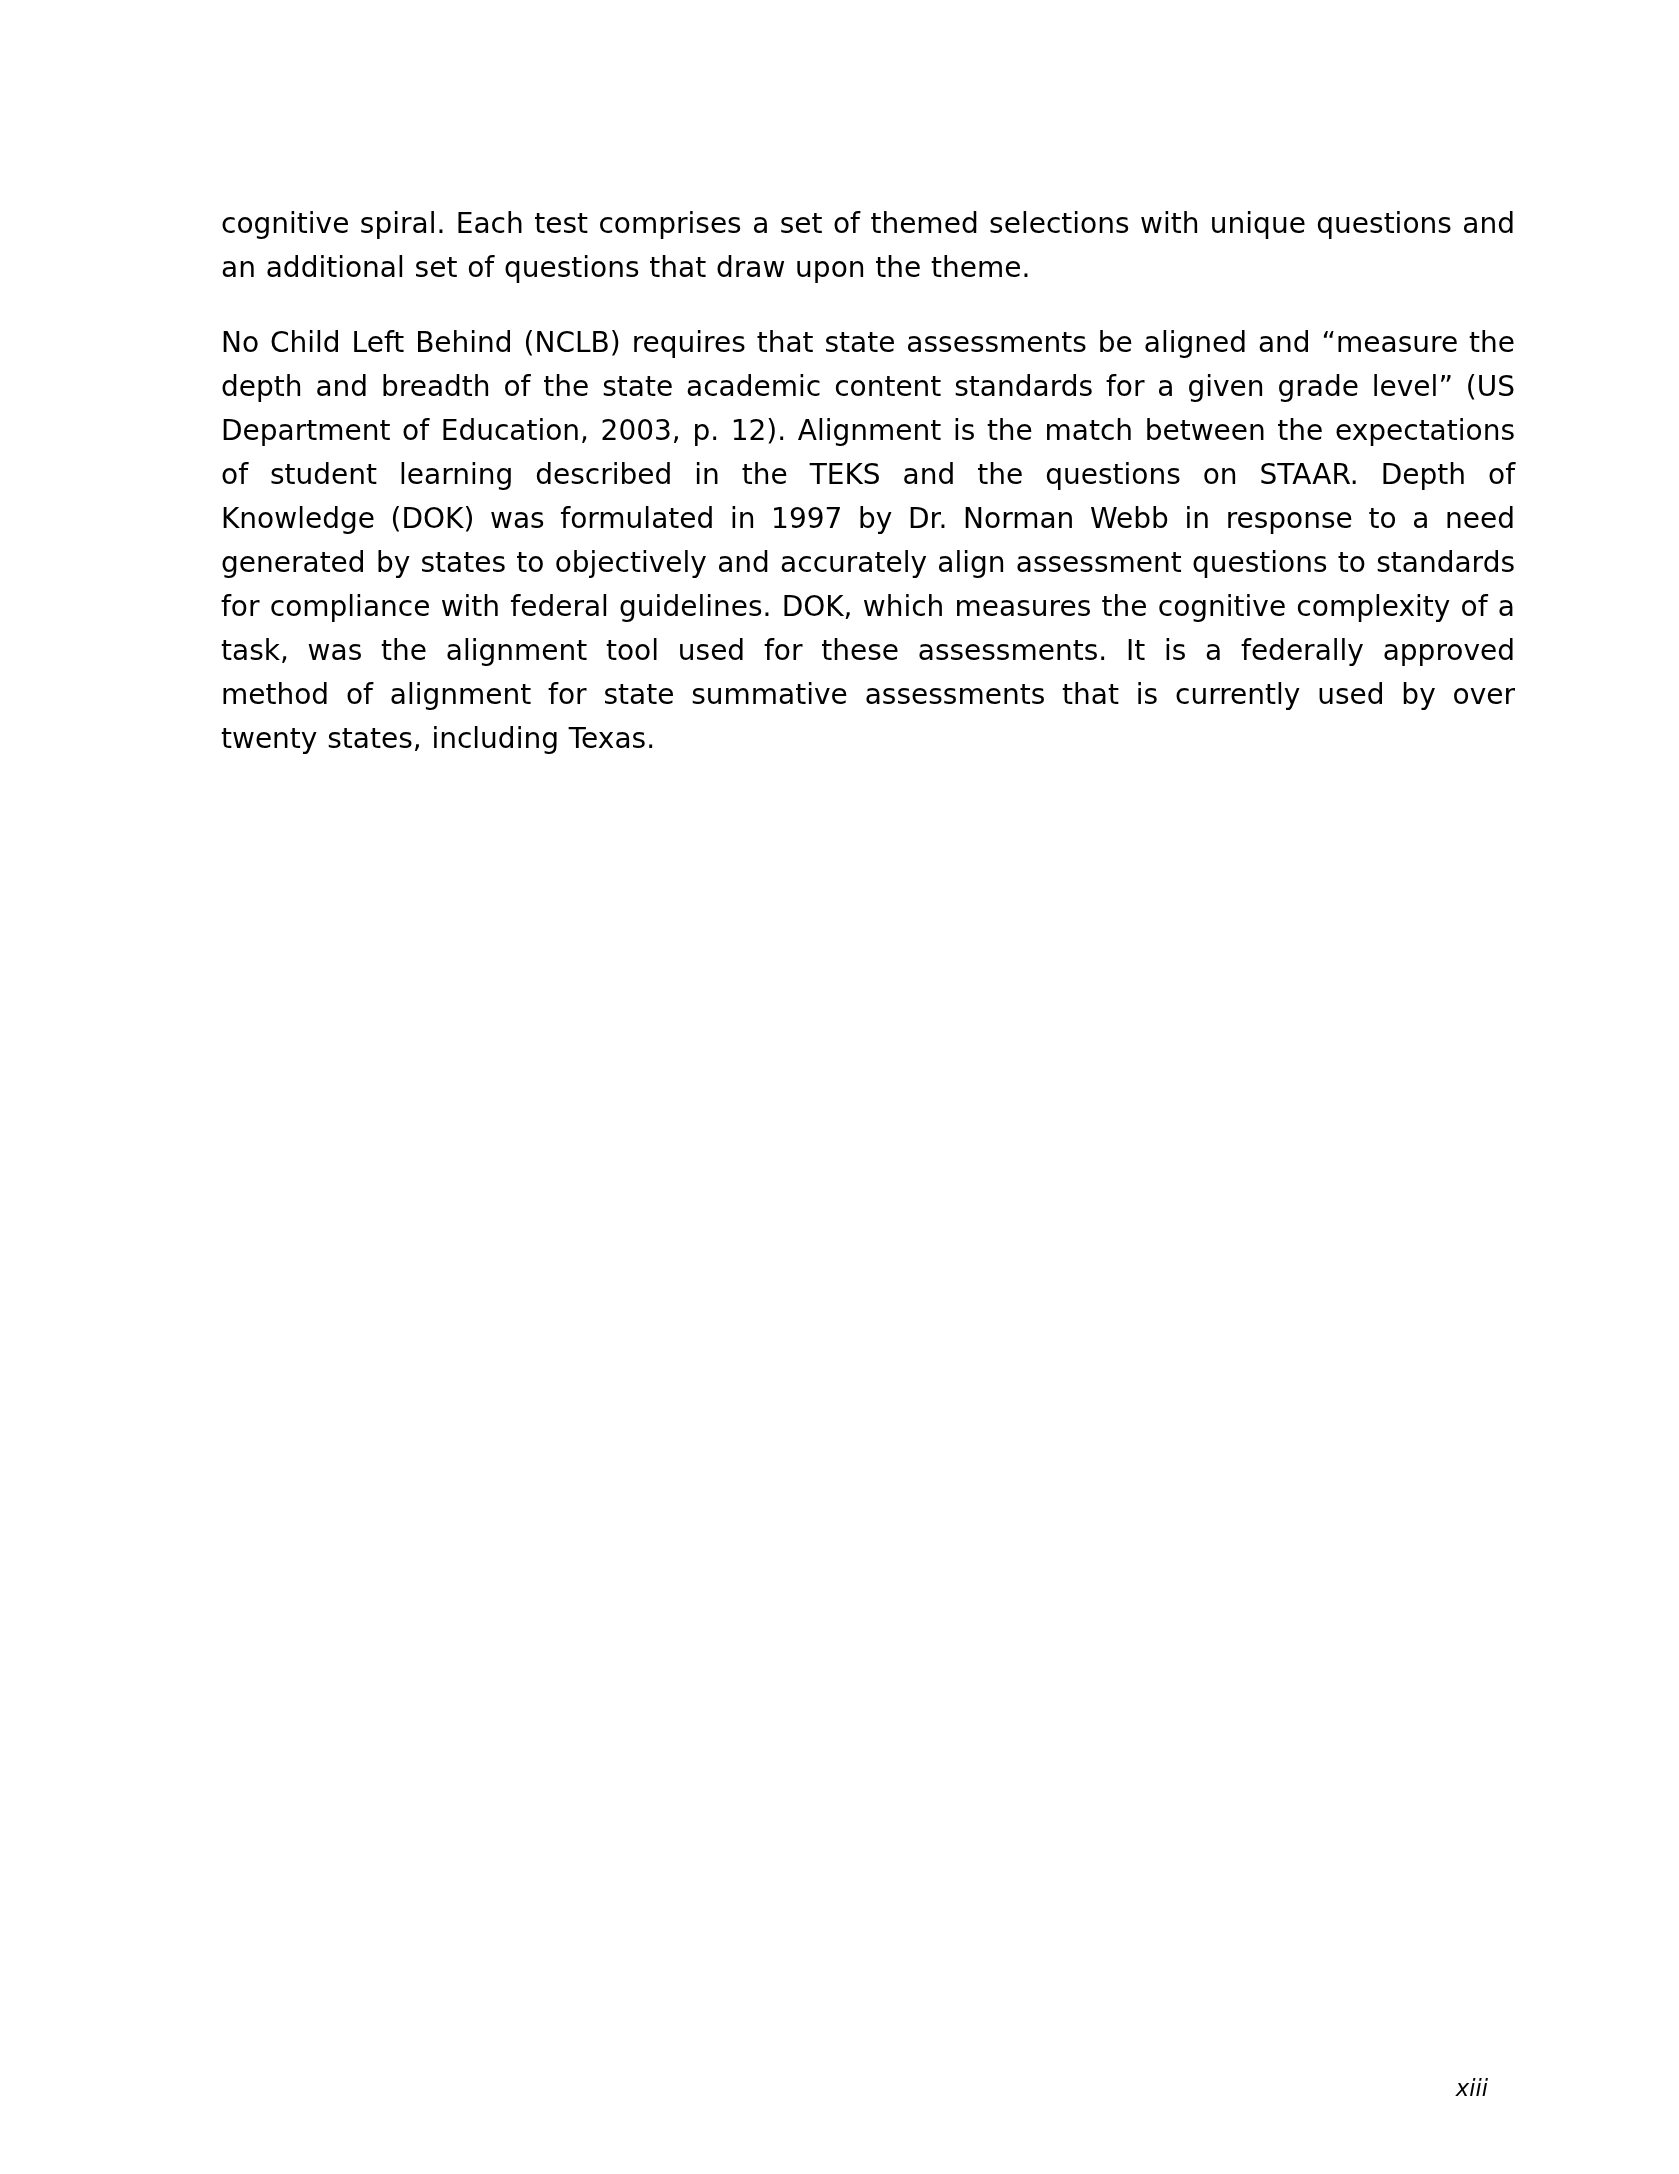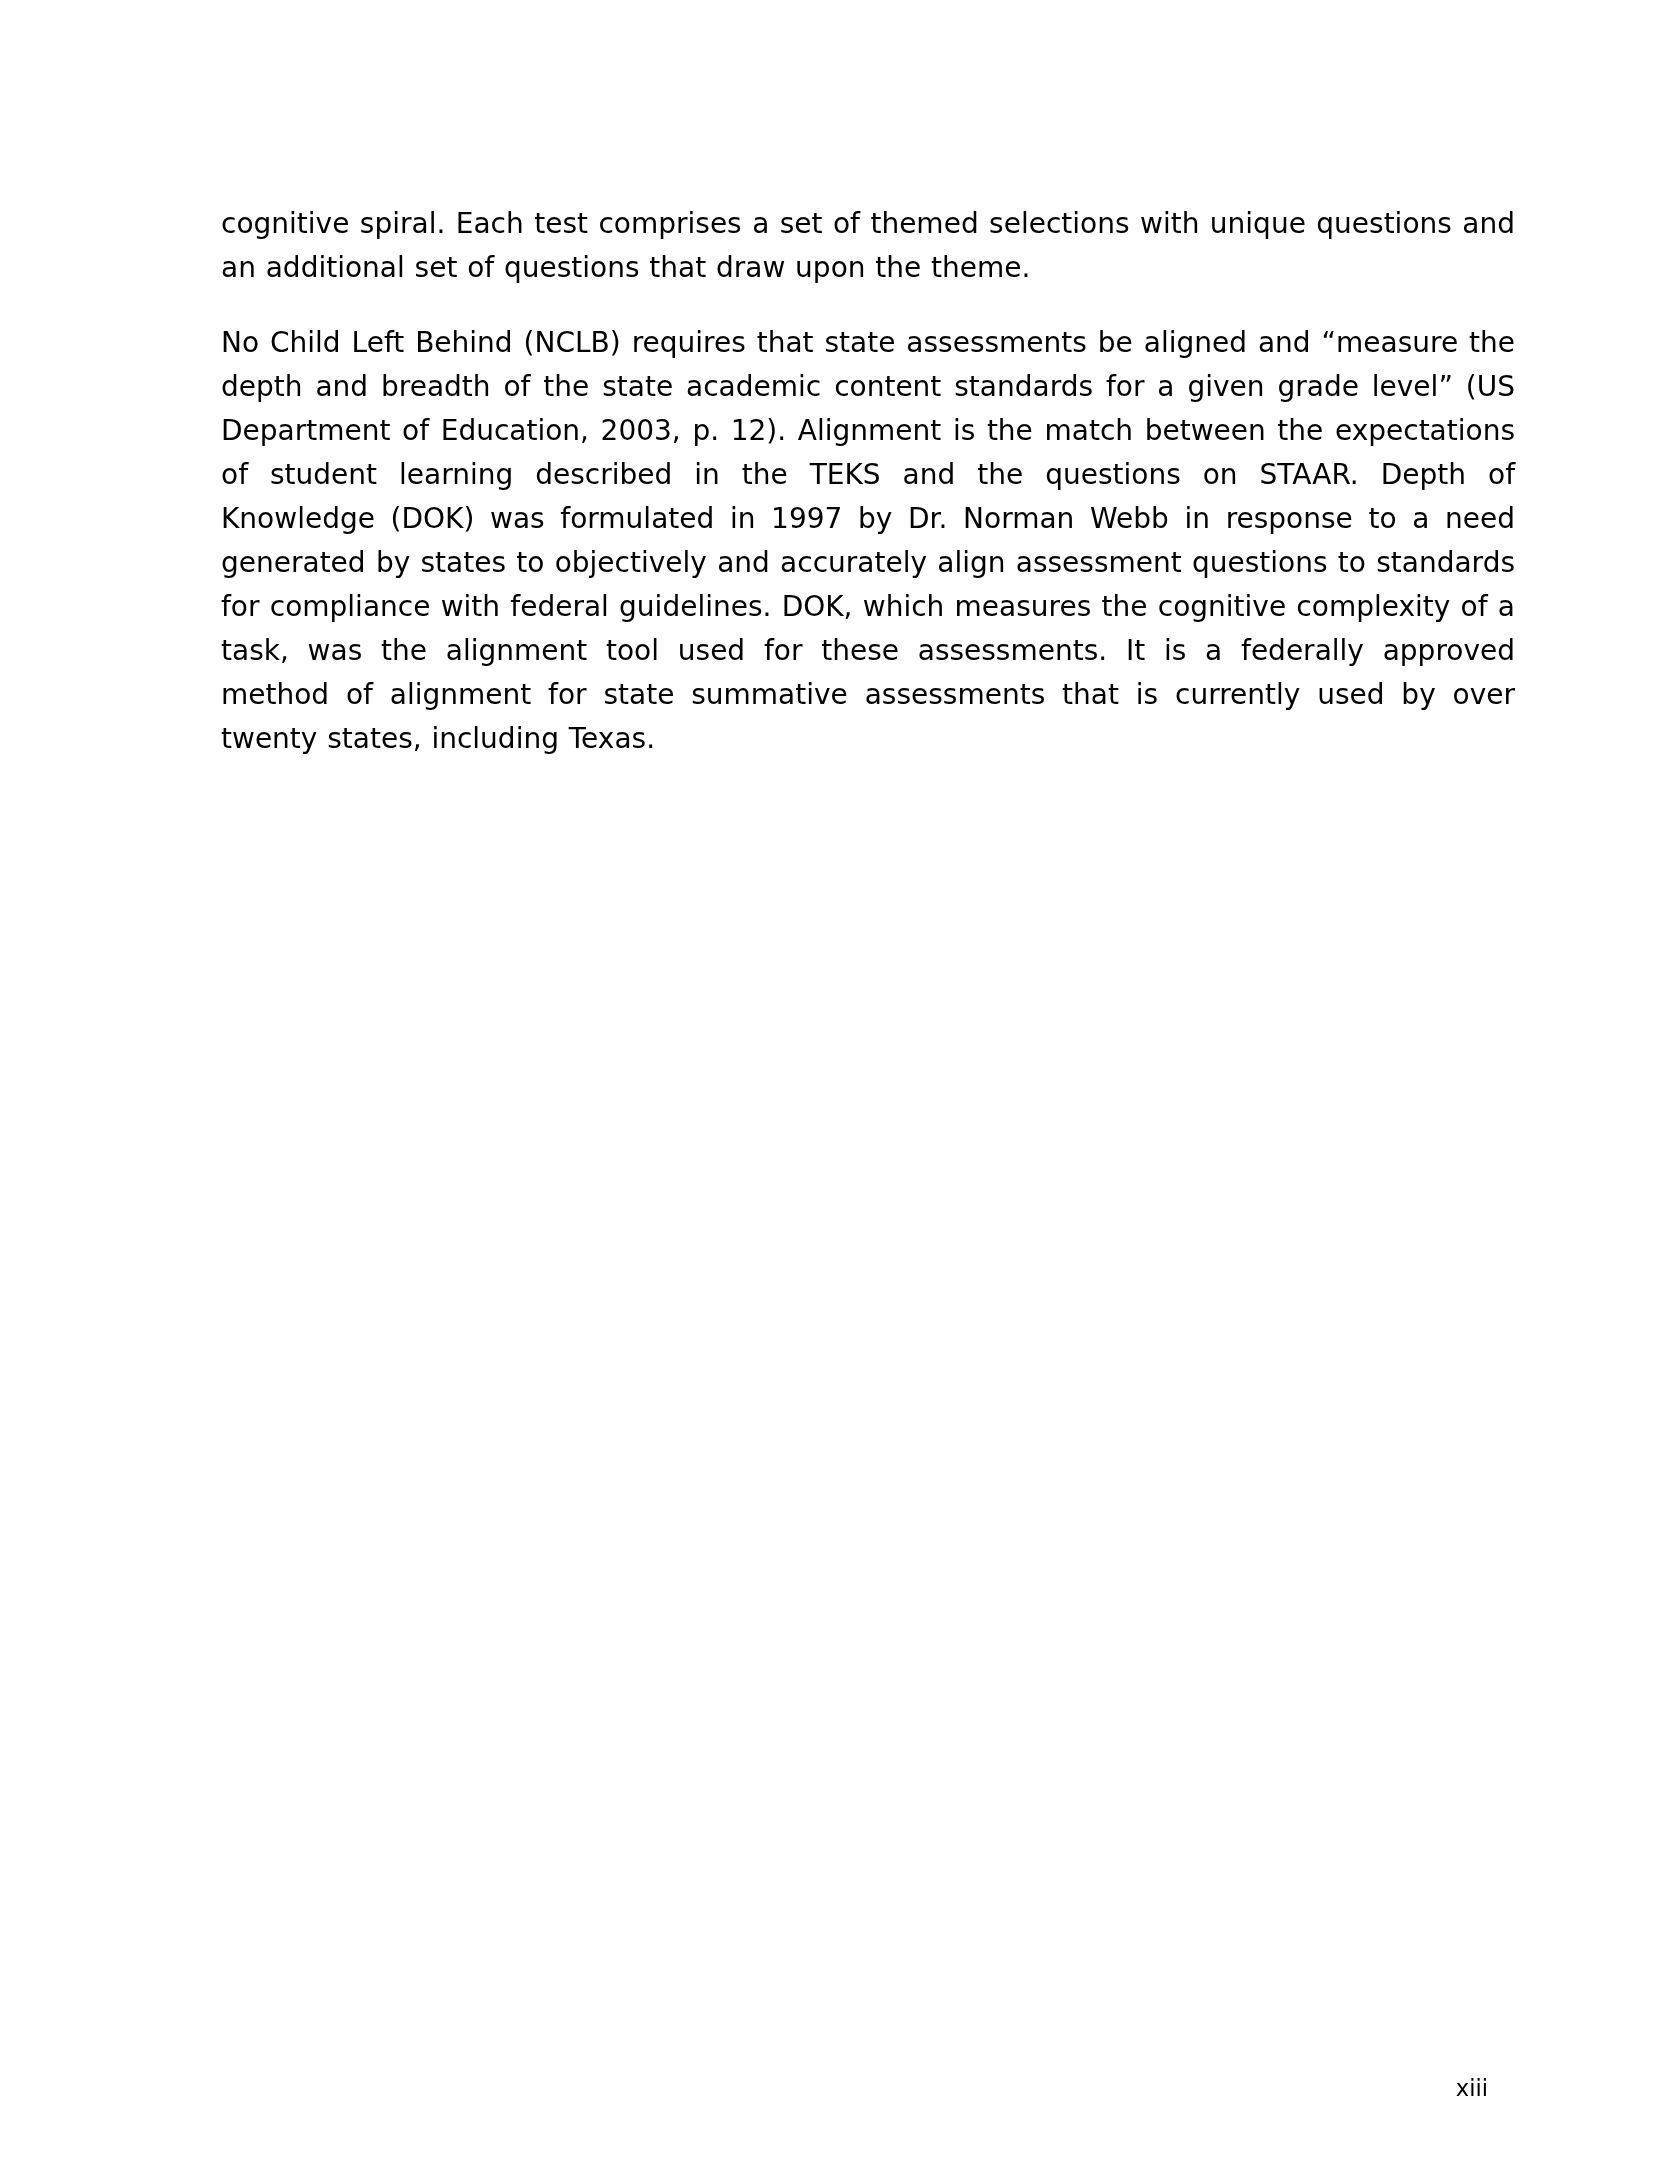--- a/index.html
+++ b/index.html
@@ -36,20 +36,21 @@
   }
 
   .page-number {
     position: absolute;
     right: 192px;
     top: 2074px;
     font-size: 22.6px;
     line-height: 28px;
     color: #000000;
     text-align: right;
+    font-style: italic;
   }
 </style>
 </head>
 <body>
 
 <div class="page">
   <div class="text-block">
     <p>cognitive spiral. Each test comprises a set of themed selections with unique questions and an additional set of questions that draw upon the theme.</p>
     <p>No Child Left Behind (NCLB) requires that state assessments be aligned and “measure the depth and breadth of the state academic content standards for a given grade level” (US Department of Education, 2003, p. 12). Alignment is the match between the expectations of student learning described in the TEKS and the questions on STAAR. Depth of Knowledge (DOK) was formulated in 1997 by Dr. Norman Webb in response to a need generated by states to objectively and accurately align assessment questions to standards for compliance with federal guidelines. DOK, which measures the cognitive complexity of a task, was the alignment tool used for these assessments. It is a federally approved method of alignment for state summative assessments that is currently used by over twenty states, including Texas.</p>
   </div>

